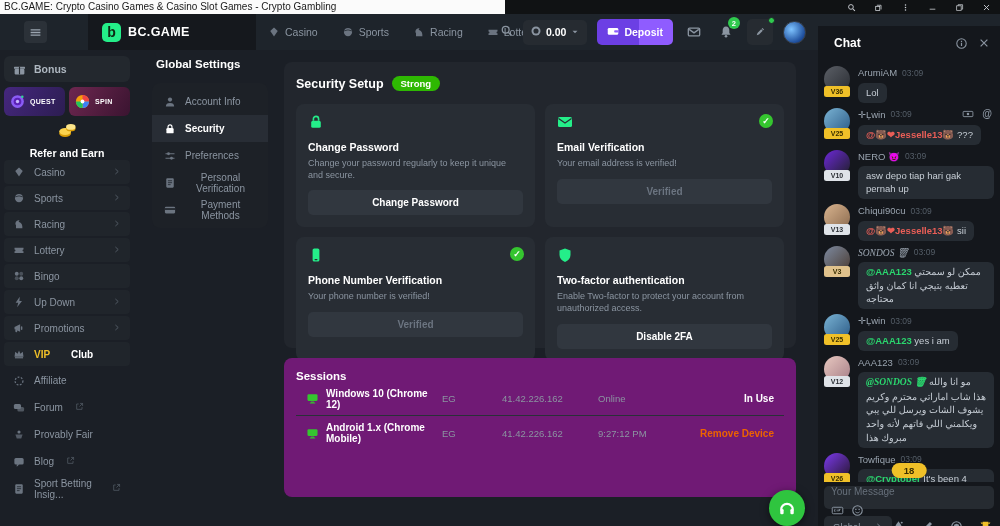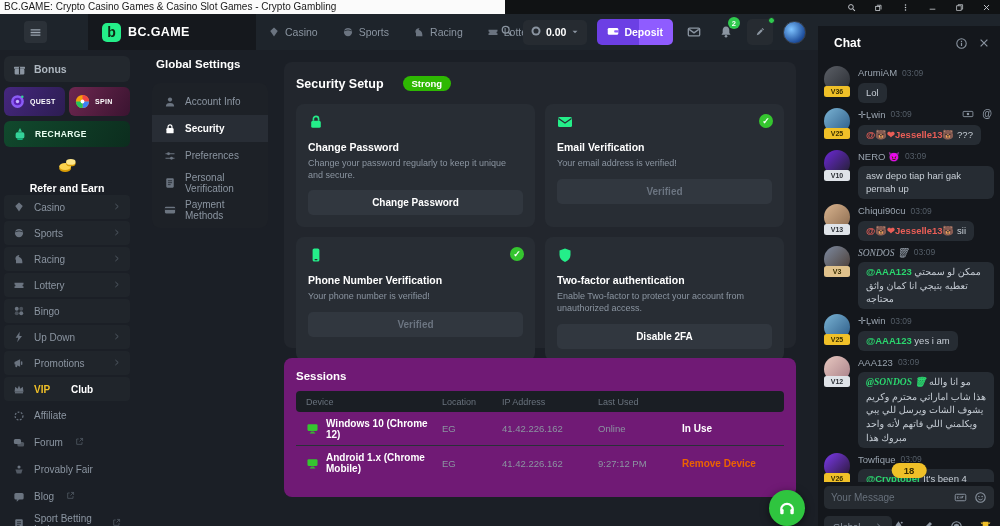--- a/index.html
+++ b/index.html
@@ -73,31 +73,31 @@
   .side-menu-item.plain { background:transparent; height:25px; }
   .side-menu-item .ic { color:#6b7480; }
   .side-menu-item .chev { margin-left:auto; color:#555e68; }
   .side-menu-item .ext { margin-left:3px; color:#555e68; }
   .vip-y { color:var(--gold); font-weight:bold; }
   .vip-w { color:#fff; font-weight:bold; }
 
   
   .settings-col { position:absolute; left:152px; top:58px; width:116px; }
   .settings-title { color:#fff; font-weight:bold; font-size:11.5px; padding-left:4px; margin-bottom:13px; }
-  .settings-panel { background:#1d2127; border-radius:8px; padding:5px 0; }
+  .settings-panel { background:#1d2127; border-radius:8px; padding:5px 0;text-align:center; }
   .settings-item { height:27px; display:flex; align-items:center; gap:9px; padding:0 12px;
     color:#8b95a1; font-size:10px; cursor:pointer; }
   .settings-item .ic { color:#6b7480; }
   .settings-item.active { background:#282d35; color:#fff; font-weight:bold; }
   .settings-item.active .ic { color:#fff; }
 
   
   .sec-panel { position:absolute; left:284px; top:62px; width:512px; height:286px; background:#22262d;
     border-radius:8px; padding:14px 12px; }
-  .sec-head { display:flex; align-items:center; gap:19px; }
+  .sec-head { display:flex; align-items:center; gap:8px; }
   .sec-title { color:#fff; font-weight:bold; font-size:12.5px; }
   .strength-pill { background:var(--strong); color:#fff; font-size:9.5px; font-weight:bold;
     border-radius:10px; padding:2px 9px; }
   .cards { display:grid; grid-template-columns:1fr 1fr; gap:10px; margin-top:13px; }
   .card { background:#282d34; border-radius:8px; padding:10px 12px 12px; position:relative; }
   .card-ic { color:var(--accent); }
   .okcheck { position:absolute; top:10px; right:11px; width:14px; height:14px; border-radius:50%;
     background:var(--accent2); color:#fff; font-size:9px; font-weight:bold; display:flex;
     align-items:center; justify-content:center; }
   .card-title { color:#fff; font-weight:bold; font-size:10.5px; margin-top:7px; }
@@ -113,21 +113,21 @@
     border-radius:8px; padding:12px; }
   .sess-title { color:#fff; font-weight:bold; font-size:11.5px; }
   .sess-grid { display:grid; grid-template-columns:1fr 60px 96px 84px 92px; align-items:center; }
   .sess-header { background:#1a1e24; border-radius:4px; height:21px; margin-top:9px;
     color:#69727d; font-size:9px; padding:0 10px; }
   .sess-row { height:34px; padding:0 10px; color:#8b95a1; font-size:9.5px;
     border-bottom:1px solid #2a3038; }
   .sess-row:last-child { border-bottom:none; }
   .dev-cell { display:flex; align-items:center; gap:7px; color:#fff; font-weight:bold; font-size:10px; }
   .dev-cell .ic { color:var(--accent2); }
-  .sess-action { font-weight:bold; font-size:10px; cursor:pointer; }
+  .sess-action { text-align:right; font-weight:bold; font-size:10px; cursor:pointer; }
   .sess-action.inuse { color:#fff; }
   .sess-action.remove { color:var(--remove); }
 
   
   .fab { position:absolute; left:769px; top:490px; width:36px; height:36px; border-radius:50%;
     background:#2fc53f; display:flex; align-items:center; justify-content:center; cursor:pointer;
     box-shadow:0 2px 8px rgba(0,0,0,.5); z-index:20; }
 
   
   .chat { position:absolute; left:818px; top:26px; width:182px; height:512px; background:#14171c; z-index:15; }
@@ -151,22 +151,22 @@
   .msg-actions { position:absolute; right:2px; top:0; display:flex; gap:8px; color:#8b95a1; }
   .msg-actions .atgl { font-size:10px; font-weight:bold; cursor:pointer; }
   .msg-bubble { display:inline-block; background:#262c33; border-radius:6px; padding:3px 8px;
     color:#c7ced6; font-size:9.5px; line-height:1.45; max-width:146px; }
   .mention-green { color:var(--mgreen); font-weight:bold; }
   .mention-red { color:var(--mred); font-weight:bold; }
   .mention-green.fancy, .msg .fancy { font-family:"Liberation Serif", serif; font-style:italic; }
   .unread-pill { position:absolute; bottom:60px; left:50%; transform:translateX(-50%); background:var(--gold);
     color:#3a2f00; font-size:9.5px; font-weight:bold; border-radius:9px; padding:2px 12px; z-index:5; cursor:pointer; }
   .chat-input-zone { position:absolute; bottom:0; left:0; right:0; height:56px; background:#14171c; z-index:6; }
-  .chat-input-row { display:flex; align-items:center; margin:4px 6px 0; background:#262b31;
-    border-radius:5px; height:23px; padding:0 7px; gap:7px; }
+  .chat-input-row { display:flex; align-items:flex-start; margin:4px 6px 0; background:#262b31;
+    border-radius:5px; height:23px; padding:0 7px; gap:7px;flex-direction:column; }
   .chat-input { flex:1; min-width:0; background:transparent; border:none; outline:none; color:#dfe4ea;
     font-size:10px; font-family:"Liberation Sans",sans-serif; }
   .chat-input::placeholder { color:#67707b; }
   .chat-input-row .ic { color:#8b95a1; cursor:pointer; flex:none; }
   .chat-bottom-row { display:flex; align-items:center; margin:7px 8px 0 6px; }
   .room-pill { display:flex; align-items:center; gap:14px; background:#262b31; border-radius:5px;
     height:20px; padding:0 9px; color:#8b95a1; font-size:9.5px; cursor:pointer; }
   .chat-tools { display:flex; gap:16px; margin-left:auto; align-items:center; }
   .chat-tools .ic { color:#8b95a1; cursor:pointer; }
   .chat-tools .ic.gold { color:var(--gold); }
@@ -344,30 +344,20 @@
               <circle cx="8" cy="8" r="6.2" fill="#f59e0b"></circle>
               <path d="M8 8V1.8A6.2 6.2 0 0114.2 8z" fill="#ef4444"></path>
               <path d="M8 8h6.2A6.2 6.2 0 018 14.2z" fill="#3b82f6"></path>
               <path d="M8 8v6.2A6.2 6.2 0 011.8 8z" fill="#22c55e"></path>
               <circle cx="8" cy="8" r="1.8" fill="#fff"></circle>
             </svg>
           </span>
         <span>SPIN</span>
       </div>
     </div>
-    <div class="recharge-btn">
-      <span class="ic" id="recharge-ic">
-          <svg viewBox="0 0 16 16" width="14" height="14">
-            <path d="M8 1.2l2.2 4.2H5.8z" fill="#34d399"></path>
-            <rect x="3" y="6" width="10" height="7" rx="2" fill="#34d399"></rect>
-            <rect x="5" y="13.2" width="6" height="1.6" fill="#10b981"></rect>
-          </svg>
-        </span>
-      <span>RECHARGE</span>
-    </div>
     <div class="refer-btn">
       <span class="ic" id="coins-ic">
           <svg viewBox="0 0 16 16" width="19" height="19">
             <ellipse cx="6" cy="10.5" rx="5" ry="3" fill="#d89c06"></ellipse>
             <ellipse cx="6" cy="8.8" rx="5" ry="3" fill="#fcd34d"></ellipse>
             <ellipse cx="10.8" cy="6.3" rx="4" ry="2.4" fill="#d89c06"></ellipse>
             <ellipse cx="10.8" cy="5" rx="4" ry="2.4" fill="#fde68a"></ellipse>
           </svg>
         </span>
       <span>Refer and Earn</span>
@@ -637,27 +627,20 @@
     
     <div class="card-title">Two-factor authentication</div>
     <div class="card-desc">Enable Two-factor to protect your account from unauthorized access.</div>
     <button class="card-btn primary">Disable 2FA</button>
   </div>
       </div>
   </div>
 
   <div class="sess-panel">
     <div class="sess-title">Sessions</div>
-    <div class="sess-grid sess-header" id="sess-head">
-        <span>Device</span>
-        <span>Location</span>
-        <span>IP Address</span>
-        <span>Last Used</span>
-        <span></span>
-      </div>
     <div id="sess-rows">
         <div class="sess-grid sess-row">
     <span class="dev-cell">
             <span class="ic">
               <svg viewBox="0 0 16 16" width="13" height="13" fill="currentColor">
                 <rect x="1.8" y="2.8" width="12.4" height="8.2" rx="1.4"></rect>
                 <rect x="6" y="11.8" width="4" height="1.4"></rect>
                 <rect x="4.5" y="13" width="7" height="1.2" rx=".6"></rect>
               </svg>
             </span>

